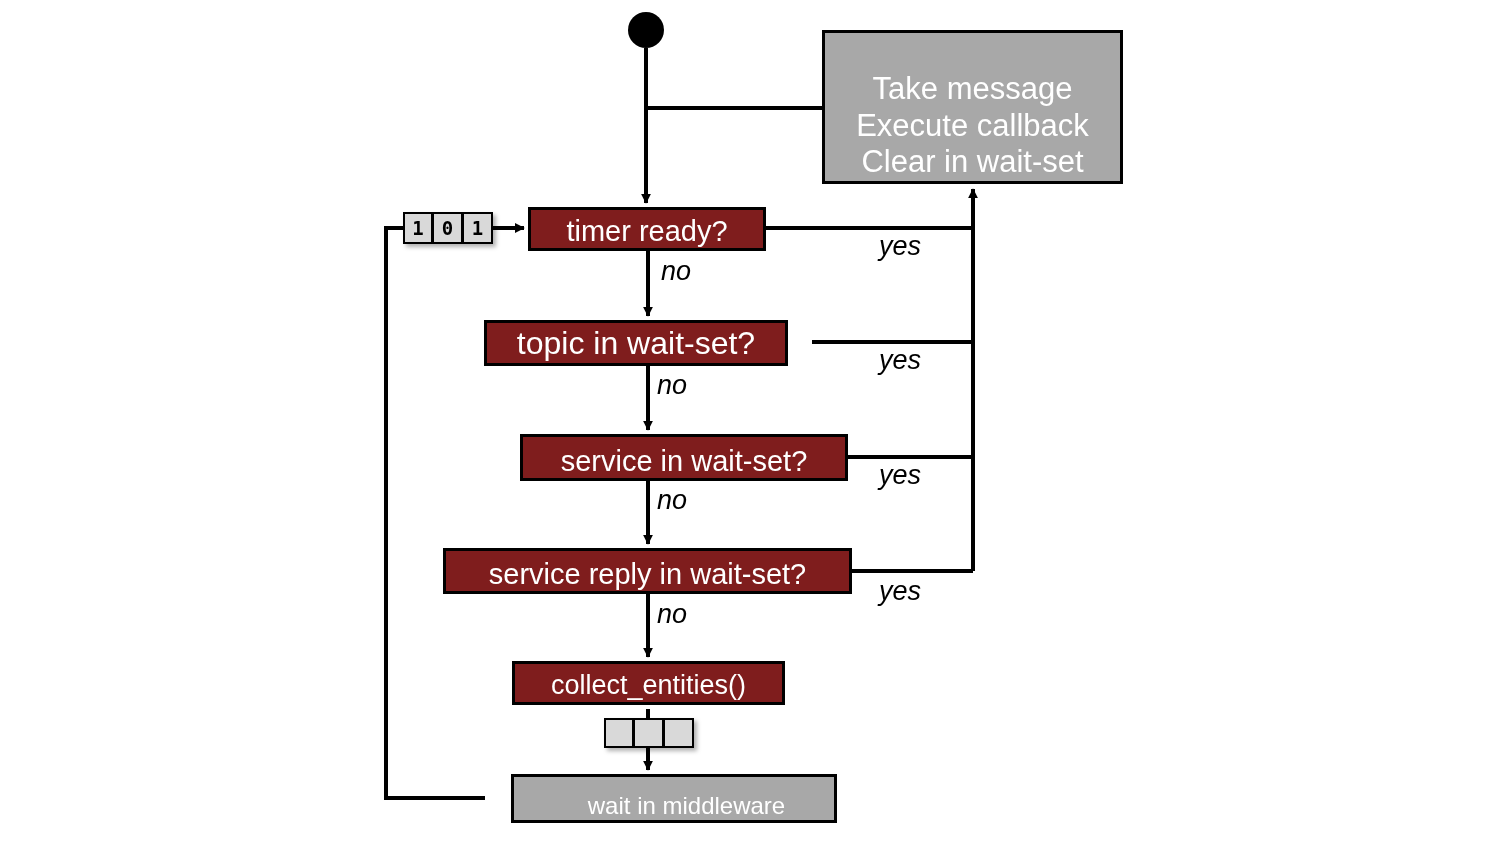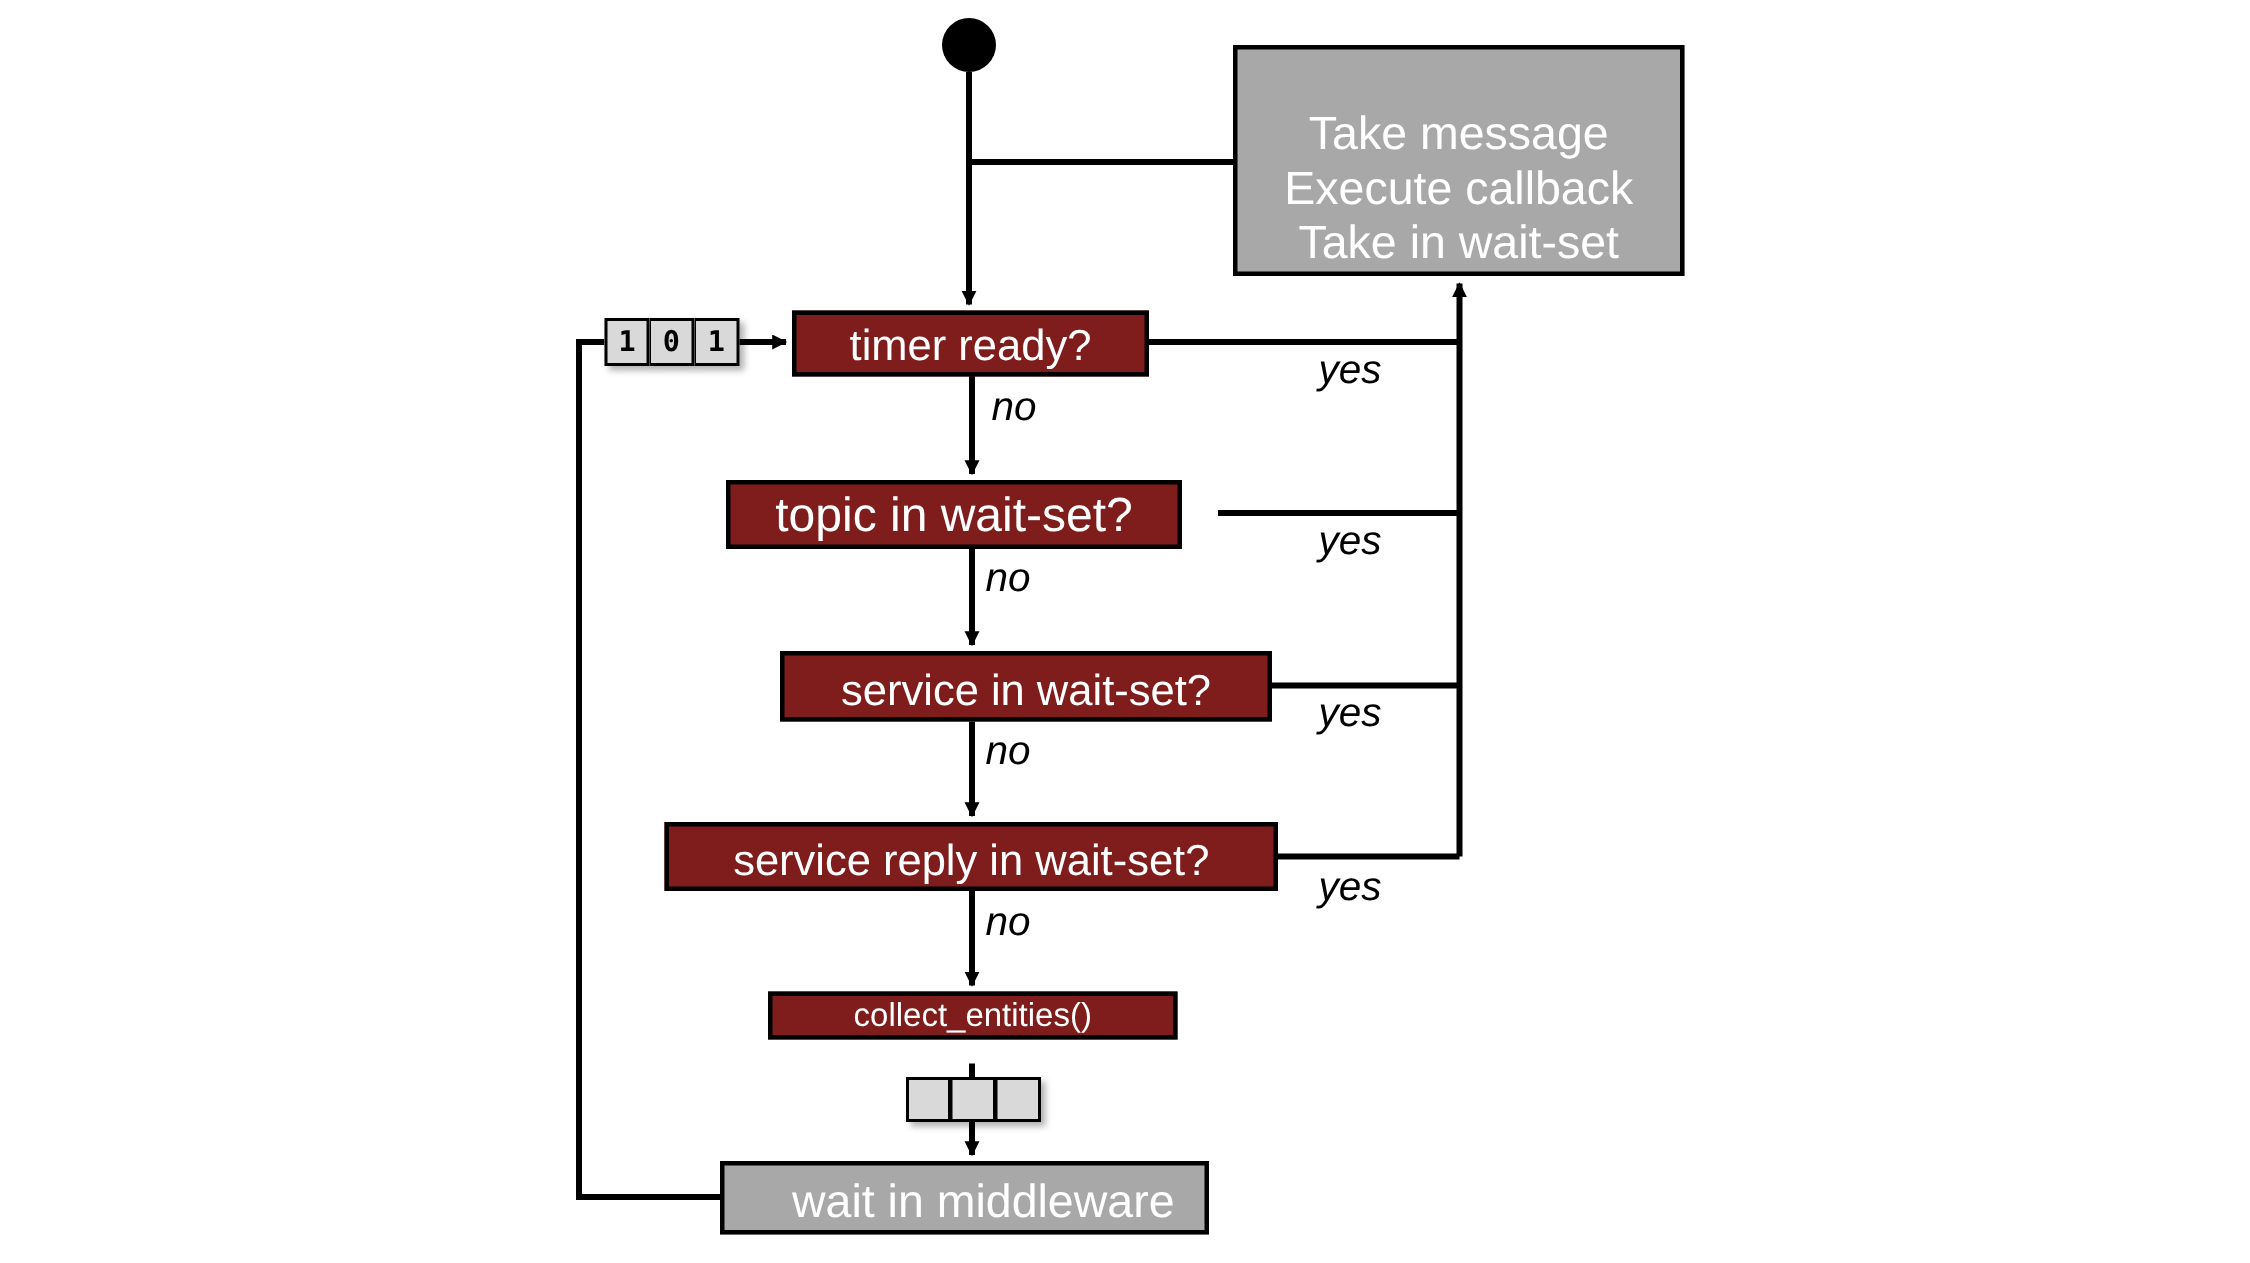--- a/index.html
+++ b/index.html
@@ -112,45 +112,45 @@
       <path d="M484,228 L524,228" marker-end="url(#arrow)"></path>
     </g>
   </svg>
 
   <div class="start-node" style="left:628px; top:12px; width:36px; height:36px;"></div>
 
   <div class="node gray" style="left:822px; top:30px; width:301px; height:154px; font-size:31px;">
     <div class="node-label">
       <div>Take message</div>
       <div>Execute callback</div>
-      <div>Take in wait-set</div>
+      <div>Clear in wait-set</div>
     </div>
   </div>
 
   <div class="node dark" style="left:528px; top:207px; width:238px; height:44px; font-size:29px;">
     <span class="node-label">timer ready?</span>
   </div>
 
   <div class="node dark" style="left:484px; top:320px; width:304px; height:46px; font-size:32px;">
     <span class="node-label">topic in wait-set?</span>
   </div>
 
   <div class="node dark" style="left:484px; top:434px; width:328px; height:47px; font-size:29px;margin-left:36px;">
     <span class="node-label">service in wait-set?</span>
   </div>
 
   <div class="node dark" style="left:443px; top:548px; width:409px; height:46px; font-size:29px;">
     <span class="node-label">service reply in wait-set?</span>
   </div>
 
-  <div class="node dark" style="left:512px; top:661px; width:273px; height:32px; font-size:22px;">
+  <div class="node dark" style="left:512px; top:661px; width:273px; height:44px; font-size:27px;">
     <span class="node-label">collect_entities()</span>
   </div>
 
-  <div class="node gray" style="left:480px; top:774px; width:326px; height:49px; font-size:31px;padding-left:25px;">
+  <div class="node gray" style="left:511px; top:774px; width:326px; height:49px; font-size:24px;padding-left:25px;">
     <span class="node-label">wait in middleware</span>
   </div>
 
   <div class="waitset" style="left:403px; top:212px;">
     <div class="cell" style="width:30px; height:32px;">1</div>
     <div class="cell" style="width:30px; height:32px;">0</div>
     <div class="cell" style="width:30px; height:32px;">1</div>
   </div>
 
   <div class="waitset" style="left:604px; top:718px;">

